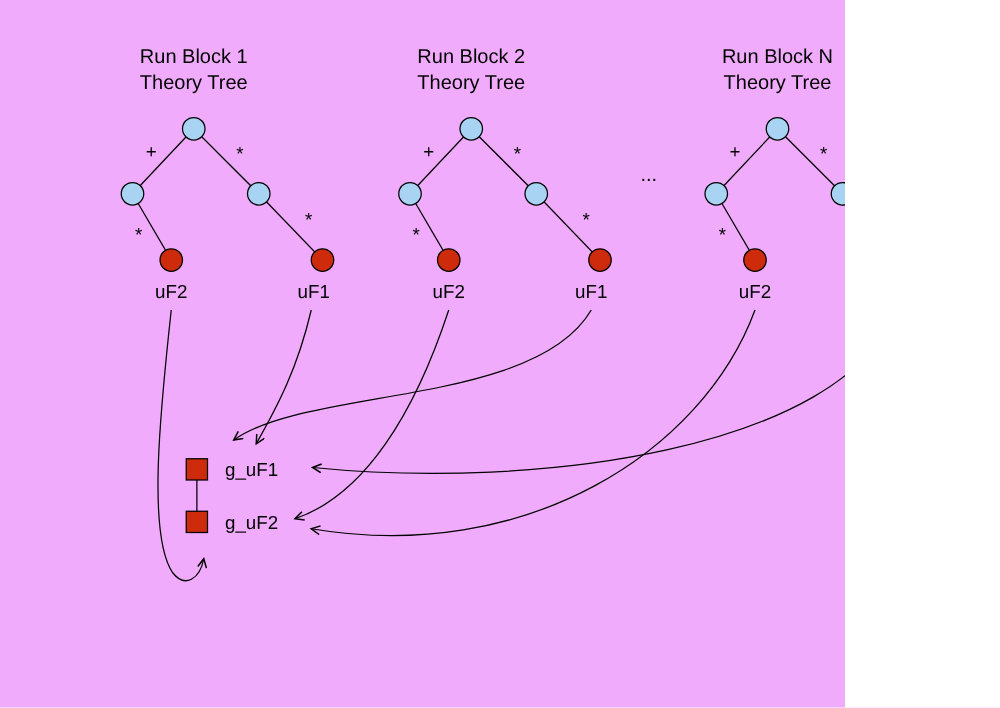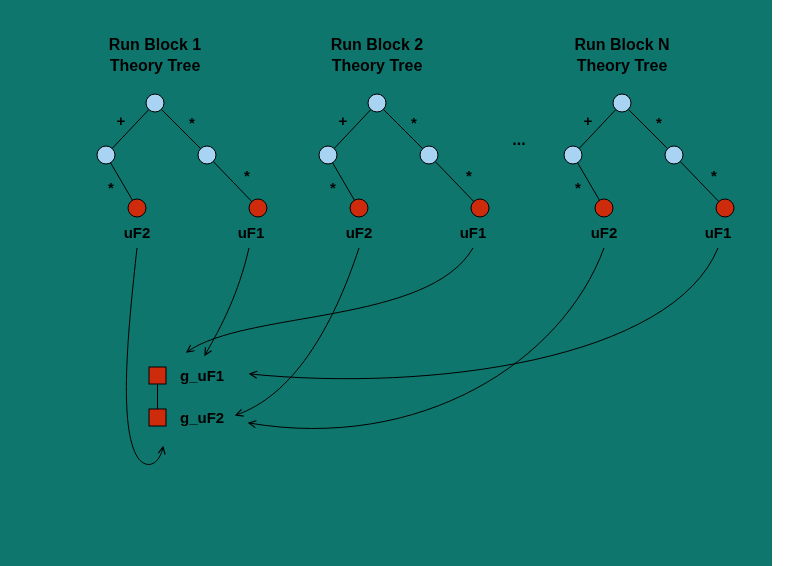--- a/index.html
+++ b/index.html
@@ -3,25 +3,24 @@
 <meta charset="utf-8">
 <style>
   html, body {
     margin: 0;
     padding: 0;
     background: #ffffff;
     font-family: "Liberation Sans", sans-serif;
   }
   .canvas {
     position: relative;
-    width: 772px;
+    width: 676px;
     height: 566px;
-    background: #0f766e;
+    background: #f0abfc;
     overflow: hidden;
-    font-weight: bold;
   }
   svg text {
     fill: #000000;
     font-family: "Liberation Sans", sans-serif;
   }
   .title-text   { font-size: 16px; }
   .op-text      { font-size: 15px; }
   .leaf-text    { font-size: 15px; }
   .glabel-text  { font-size: 15px; }
   .ellipsis-text{ font-size: 16px; }

